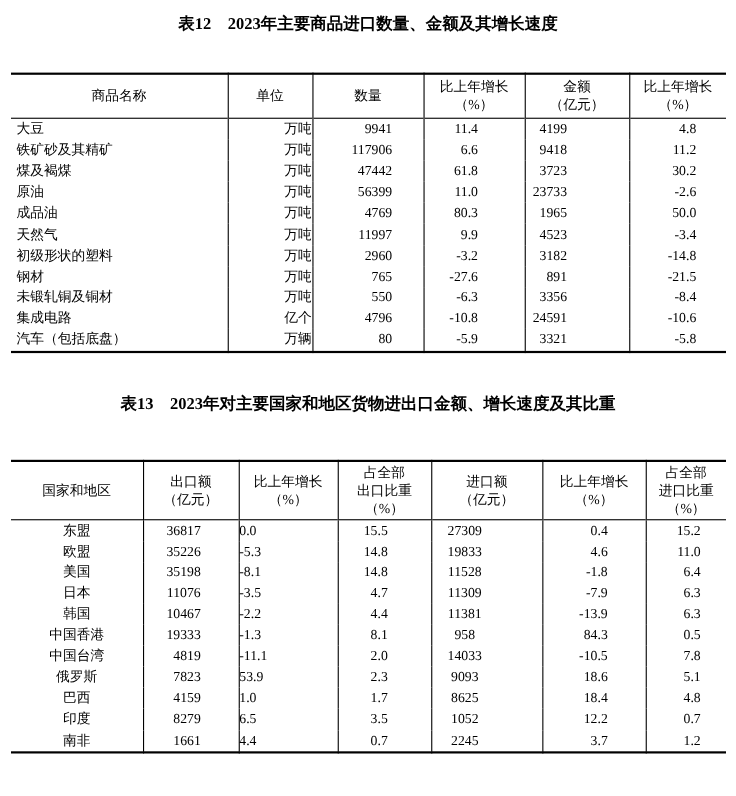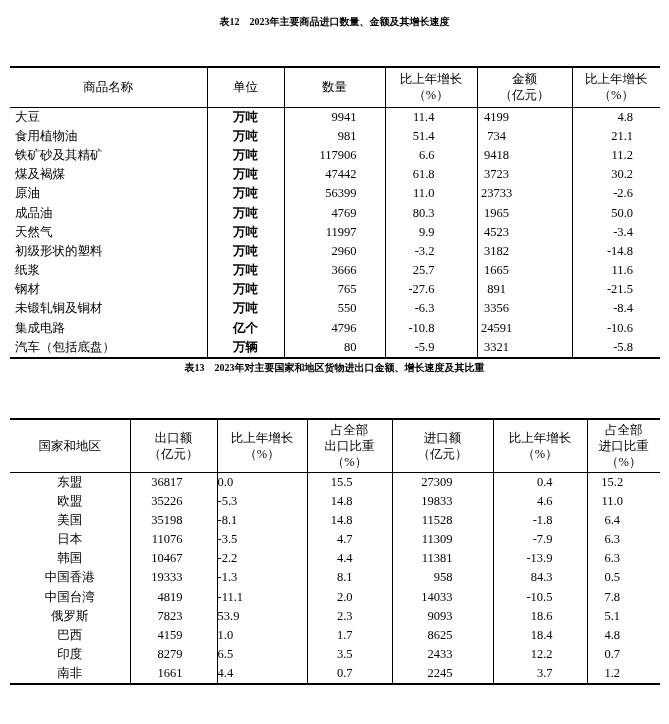--- a/index.html
+++ b/index.html
@@ -6,28 +6,28 @@
     margin: 0;
     padding: 0;
     background: #ffffff;
     width: 669px;
     height: 724px;
     overflow: hidden;
     font-family: "Liberation Serif", "DejaVu Serif", serif;
     color: #000000;
   }
   .doc-title {
-    font-size: 10px;
+    font-size: 15px;
     font-weight: bold;
     text-align: center;
     line-height: 18px;
     white-space: pre;
   }
   #t12-title { padding-top: 13px; }
-  #t13-title { }
+  #t13-title { margin-top: 38px; }
   table {
     border-collapse: collapse;
     table-layout: fixed;
     width: 650px;
     margin-left: 10px;
     border-top: 2px solid #000;
     border-bottom: 2px solid #000;
     font-size: 12.5px;
   }
   #table12 { margin-top: 35px; }
@@ -46,33 +46,33 @@
   tr > *:not(:first-child) { border-left: 1px solid #000; }
   tbody td {
     height: 19.2px;
     padding: 0;
     vertical-align: middle;
     white-space: nowrap;
   }
   #table13 tbody td { height: 19.1px; }
   
   #table12 tbody td:nth-child(1) { text-align: left;  padding-left: 5px; }
-  #table12 tbody td:nth-child(2) { text-align: center; font-weight: bold; }
+  #table12 tbody td:nth-child(2) { text-align: right; }
   #table12 tbody td:nth-child(3) { text-align: right; padding-right: 28px; }
   #table12 tbody td:nth-child(4) { text-align: right; padding-right: 42px; margin-left: 20px; }
-  #table12 tbody td:nth-child(5) { text-align: center; padding-right: 56px; }
+  #table12 tbody td:nth-child(5) { text-align: right; padding-right: 56px; }
   #table12 tbody td:nth-child(6) { text-align: right; padding-right: 27px; }
   
   #table13 tbody td:nth-child(1) { text-align: center; }
   #table13 tbody td:nth-child(2) { text-align: right; padding-right: 34px; }
   #table13 tbody td:nth-child(3) { text-align: left; padding-right: 35px; }
   #table13 tbody td:nth-child(4) { text-align: right; padding-right: 39px; }
-  #table13 tbody td:nth-child(5) { text-align: right; padding-right: 40px; }
+  #table13 tbody td:nth-child(5) { text-align: center; padding-right: 40px; }
   #table13 tbody td:nth-child(6) { text-align: right; padding-right: 34px; }
-  #table13 tbody td:nth-child(7) { text-align: center; padding-right: 23px; }
+  #table13 tbody td:nth-child(7) { text-align: right; padding-right: 23px; }
 </style>
 </head>
 <body>
 
 <div>
 
   <div id="t12-title" class="doc-title">表12　2023年主要商品进口数量、金额及其增长速度</div>
 
   <table id="table12">
     <colgroup>
@@ -100,28 +100,20 @@
 
         <tr>
           <td>大豆</td>
           <td>万吨</td>
           <td>9941</td>
           <td>11.4</td>
           <td>4199</td>
           <td>4.8</td>
         </tr>
 
-        <tr>
-          <td>食用植物油</td>
-          <td>万吨</td>
-          <td>981</td>
-          <td>51.4</td>
-          <td>734</td>
-          <td>21.1</td>
-        </tr>
 
         <tr>
           <td>铁矿砂及其精矿</td>
           <td>万吨</td>
           <td>117906</td>
           <td>6.6</td>
           <td>9418</td>
           <td>11.2</td>
         </tr>
 
@@ -163,28 +155,20 @@
 
         <tr>
           <td>初级形状的塑料</td>
           <td>万吨</td>
           <td>2960</td>
           <td>-3.2</td>
           <td>3182</td>
           <td>-14.8</td>
         </tr>
 
-        <tr>
-          <td>纸浆</td>
-          <td>万吨</td>
-          <td>3666</td>
-          <td>25.7</td>
-          <td>1665</td>
-          <td>11.6</td>
-        </tr>
 
         <tr>
           <td>钢材</td>
           <td>万吨</td>
           <td>765</td>
           <td>-27.6</td>
           <td>891</td>
           <td>-21.5</td>
         </tr>
 
@@ -338,21 +322,21 @@
           <td>8625</td>
           <td>18.4</td>
           <td>4.8</td>
         </tr>
 
         <tr>
           <td>印度</td>
           <td>8279</td>
           <td>6.5</td>
           <td>3.5</td>
-          <td>2433</td>
+          <td>1052</td>
           <td>12.2</td>
           <td>0.7</td>
         </tr>
 
         <tr>
           <td>南非</td>
           <td>1661</td>
           <td>4.4</td>
           <td>0.7</td>
           <td>2245</td>

